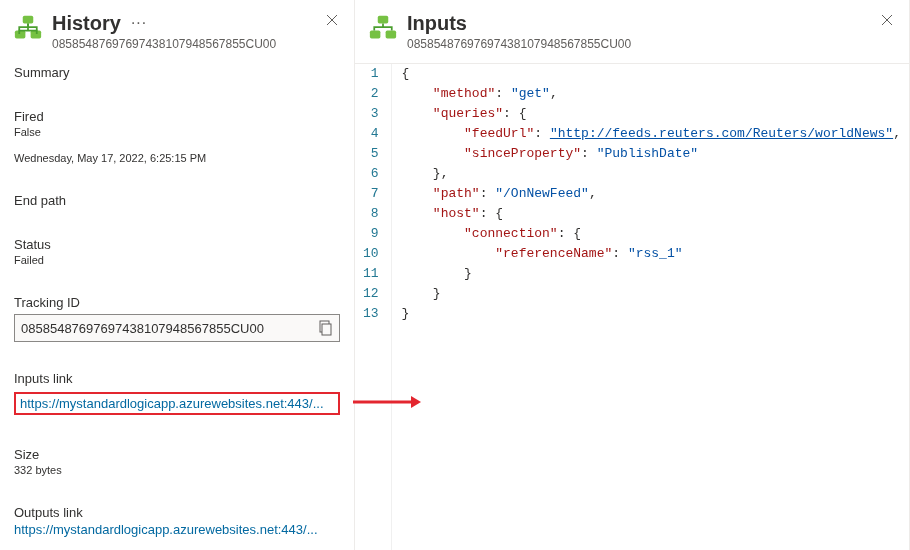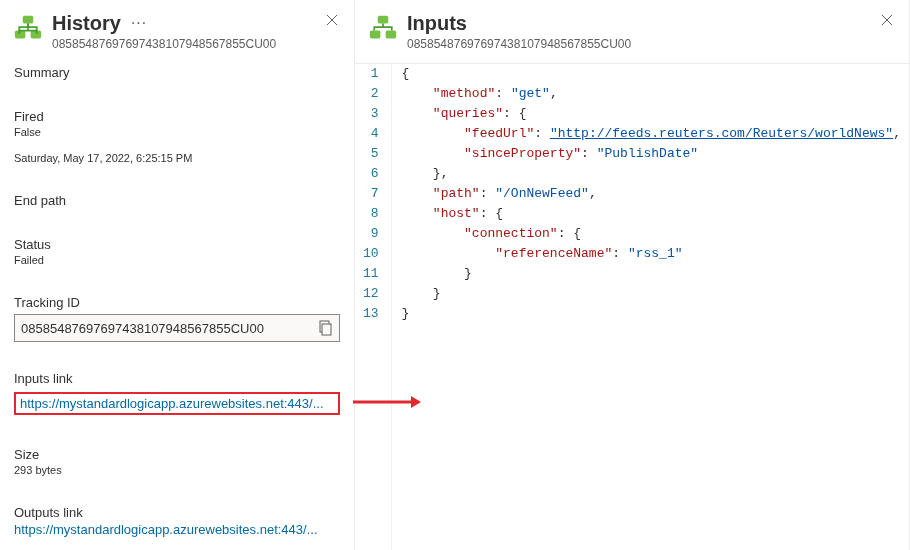--- a/index.html
+++ b/index.html
@@ -189,21 +189,21 @@
   </div>
   <div class="content">
     <div class="summary-label">Summary</div>
 
     <div class="section">
       <div class="section-label">Fired</div>
       <div class="section-value">False</div>
     </div>
 
     <div class="section">
-      <div class="section-value">Saturday, May 17, 2022, 6:25:15 PM</div>
+      <div class="section-value">Wednesday, May 17, 2022, 6:25:15 PM</div>
     </div>
 
     <div class="section">
       <div class="section-label">End path</div>
     </div>
 
     <div class="section">
       <div class="section-label">Status</div>
       <div class="section-value">Failed</div>
     </div>
@@ -221,21 +221,21 @@
 
     <div class="section">
       <div class="section-label">Inputs link</div>
       <div class="link-box">
         <a class="link">https://mystandardlogicapp.azurewebsites.net:443/...</a>
       </div>
     </div>
 
     <div class="section">
       <div class="section-label">Size</div>
-      <div class="section-value">293 bytes</div>
+      <div class="section-value">332 bytes</div>
     </div>
 
     <div class="section">
       <div class="section-label">Outputs link</div>
       <a class="link">https://mystandardlogicapp.azurewebsites.net:443/...</a>
     </div>
 
     <div class="section">
       <div class="section-label">Size</div>
       <div class="section-value">1082 bytes</div>

